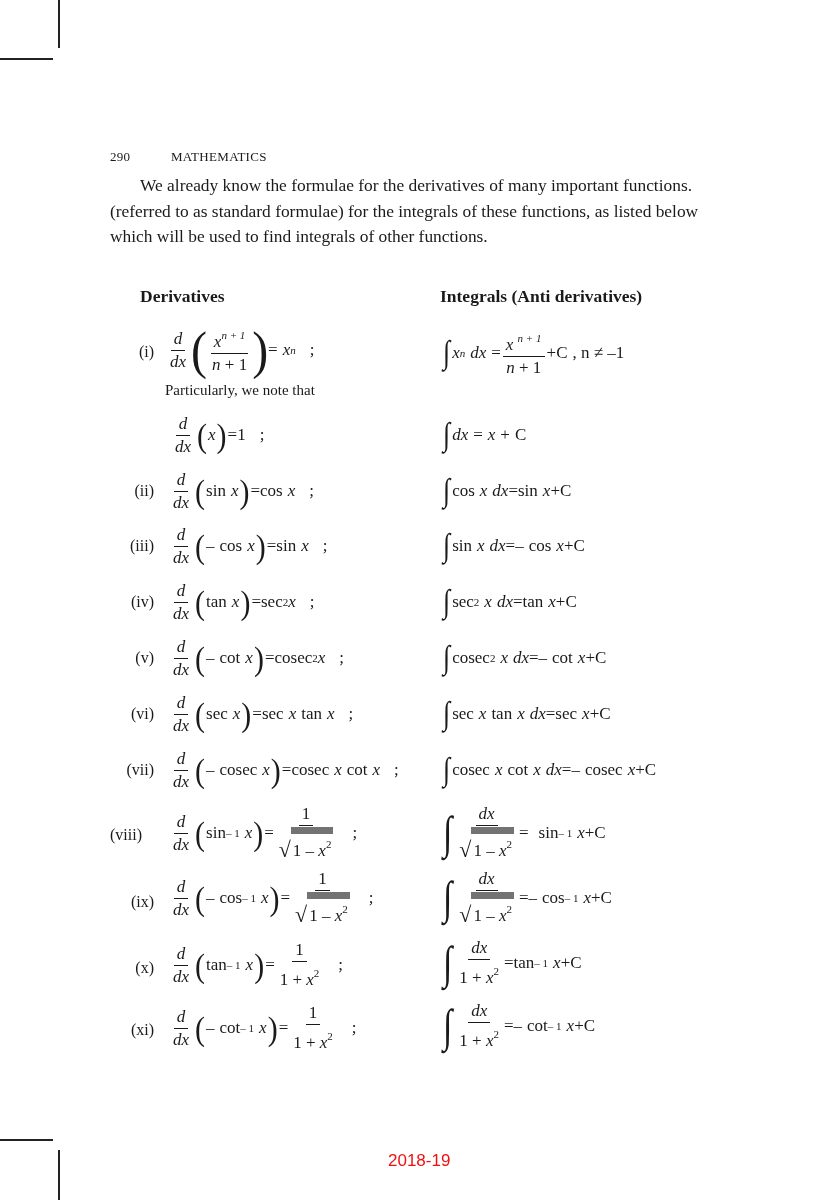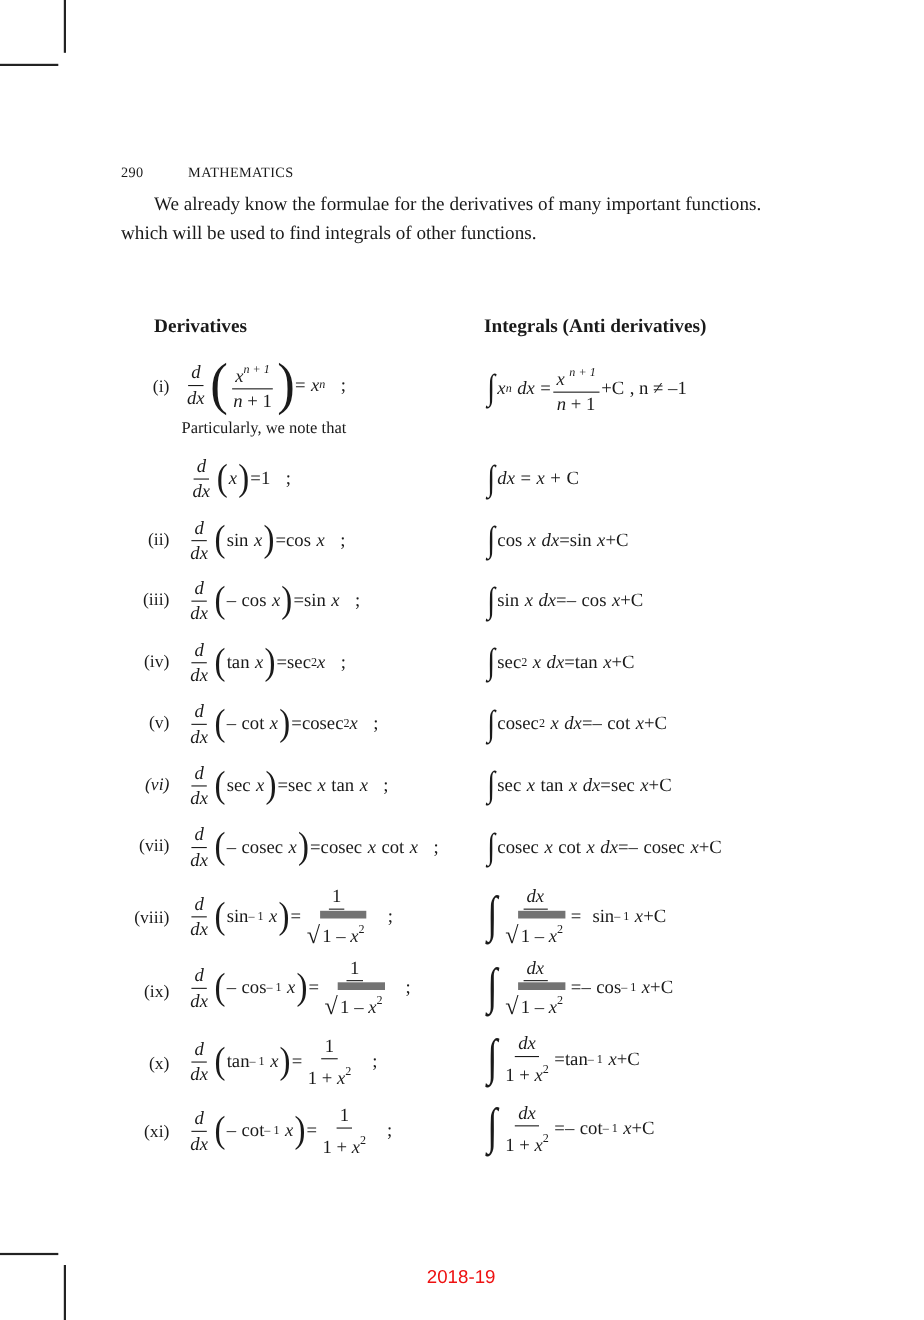--- a/index.html
+++ b/index.html
@@ -35,20 +35,21 @@
 <div class="crop" style="left:58px;top:0;width:2px;height:48px;"></div>
 <div class="crop" style="left:0;top:58px;width:53px;height:2px;"></div>
 <div class="crop" style="left:0;top:1139px;width:53px;height:2px;"></div>
 <div class="crop" style="left:58px;top:1150px;width:2px;height:50px;"></div>
 
 <div class="abs hdr" style="left:110px;top:149px;">290</div>
 <div class="abs hdr" style="left:171px;top:149px;">MATHEMATICS</div>
 
 <div class="para" style="top:173px;">
   <div><span class="indent"></span><span>We already know the formulae for the derivatives of many important functions.</span></div>
+  <div>(referred to as standard formulae) for the integrals of these functions, as listed below</div>
   <div style="text-align:left">which will be used to find integrals of other functions.</div>
 </div>
 
 <div class="abs colhead" style="left:140px;top:286px;">Derivatives</div>
 <div class="abs colhead" style="left:440px;top:286px;">Integrals (Anti derivatives)</div>
 
 <div class="lbl abs" style="left:104px;top:343px;">(i)</div>
 <div class="row" style="left:165px;top:322px;">
   <span class="frac i">
       <span class="num">d</span>
@@ -239,21 +240,21 @@
       <span class="i">dx</span>
       <span>=</span>
       <span>–</span>
       <span class="sp"></span>
       <span>cot</span>
       <span class="sp"></span>
       <span class="i">x</span>
       <span>+</span>
       <span>C</span>
     </div>
-    <div class="lbl abs" style="left: 104px; top: 705px; font-style: italic;">(vi)</div>
+    <div class="lbl abs" style="left: 104px; top: 705px;">(vi)</div>
     <div class="row" style="left: 168px; top: 686px;">
       <span class="frac i">
         <span class="num">d</span>
         <span class="den">dx</span>
       </span>
       <span class="paren">(</span>
       <span>sec</span>
       <span class="sp"></span>
       <span class="i">x</span>
       <span class="paren">)</span>
@@ -323,21 +324,21 @@
       <span>–</span>
       <span class="sp"></span>
       <span>cosec</span>
       <span class="sp"></span>
       <span class="i">x</span>
       <span>+</span>
       <span>C</span>
     </div>
   </div>
 
-<div class="lbl abs" style="left:104px;top:826px;">(viii)</div>
+<div class="lbl abs" style="left:92px;top:826px;">(viii)</div>
 <div class="row" style="left:168px;top:805px;">
   <span class="frac i">
       <span class="num">d</span>
       <span class="den">dx</span>
     </span>
   <span class="paren">(</span>
     <span>sin</span>
     <sup>– 1</sup>
     <span class="sp"></span>
     <span class="i">x</span>

